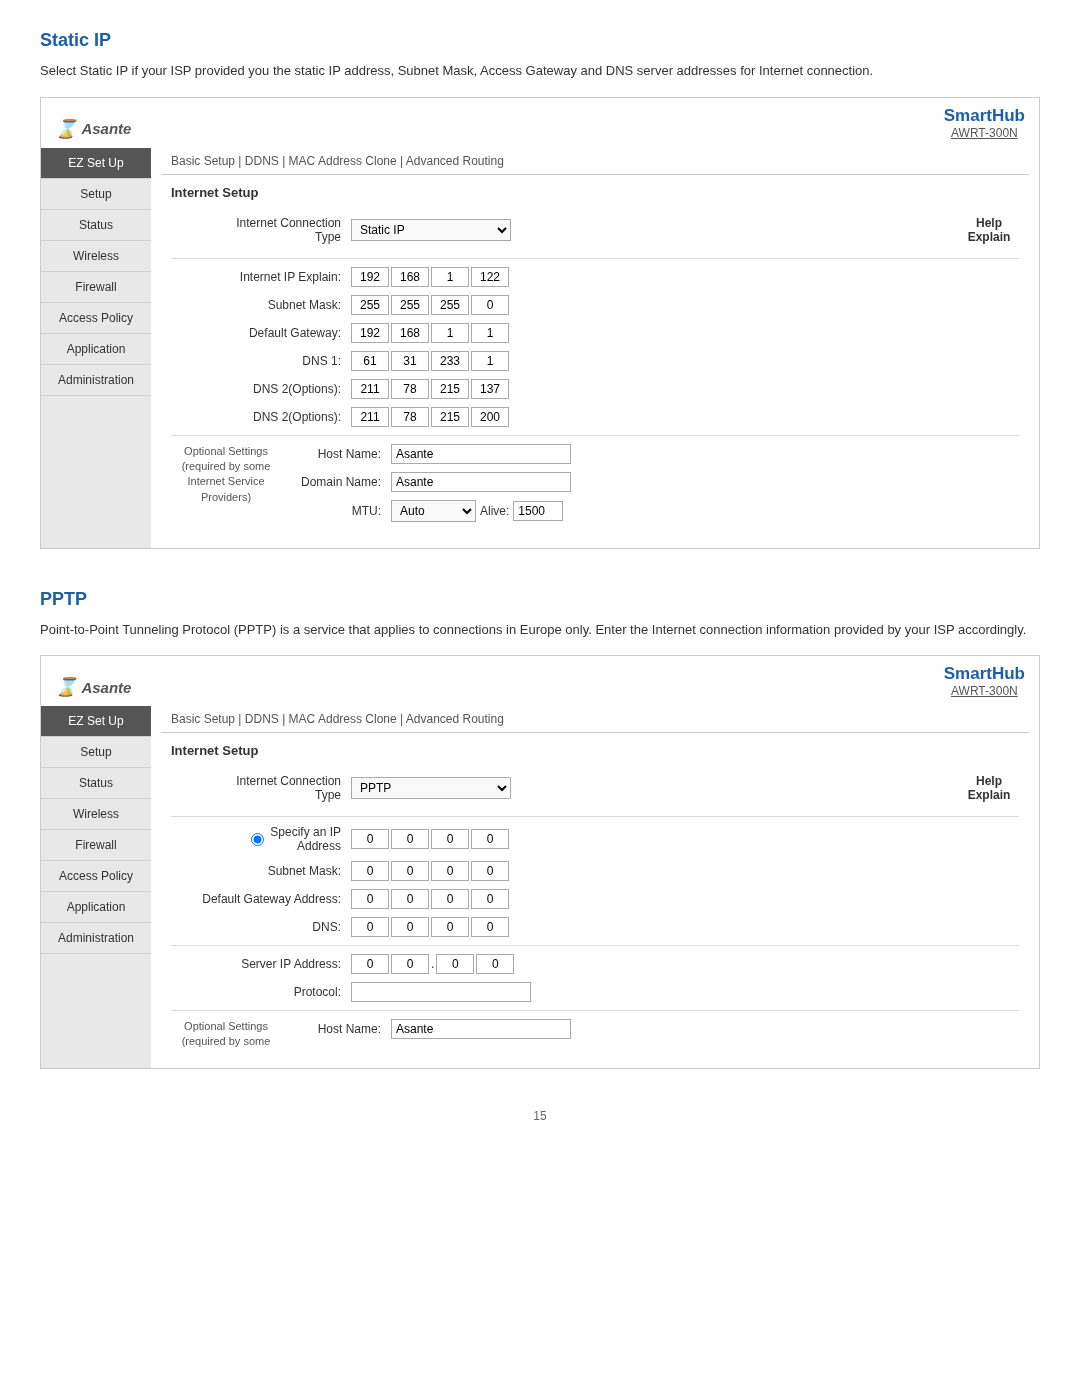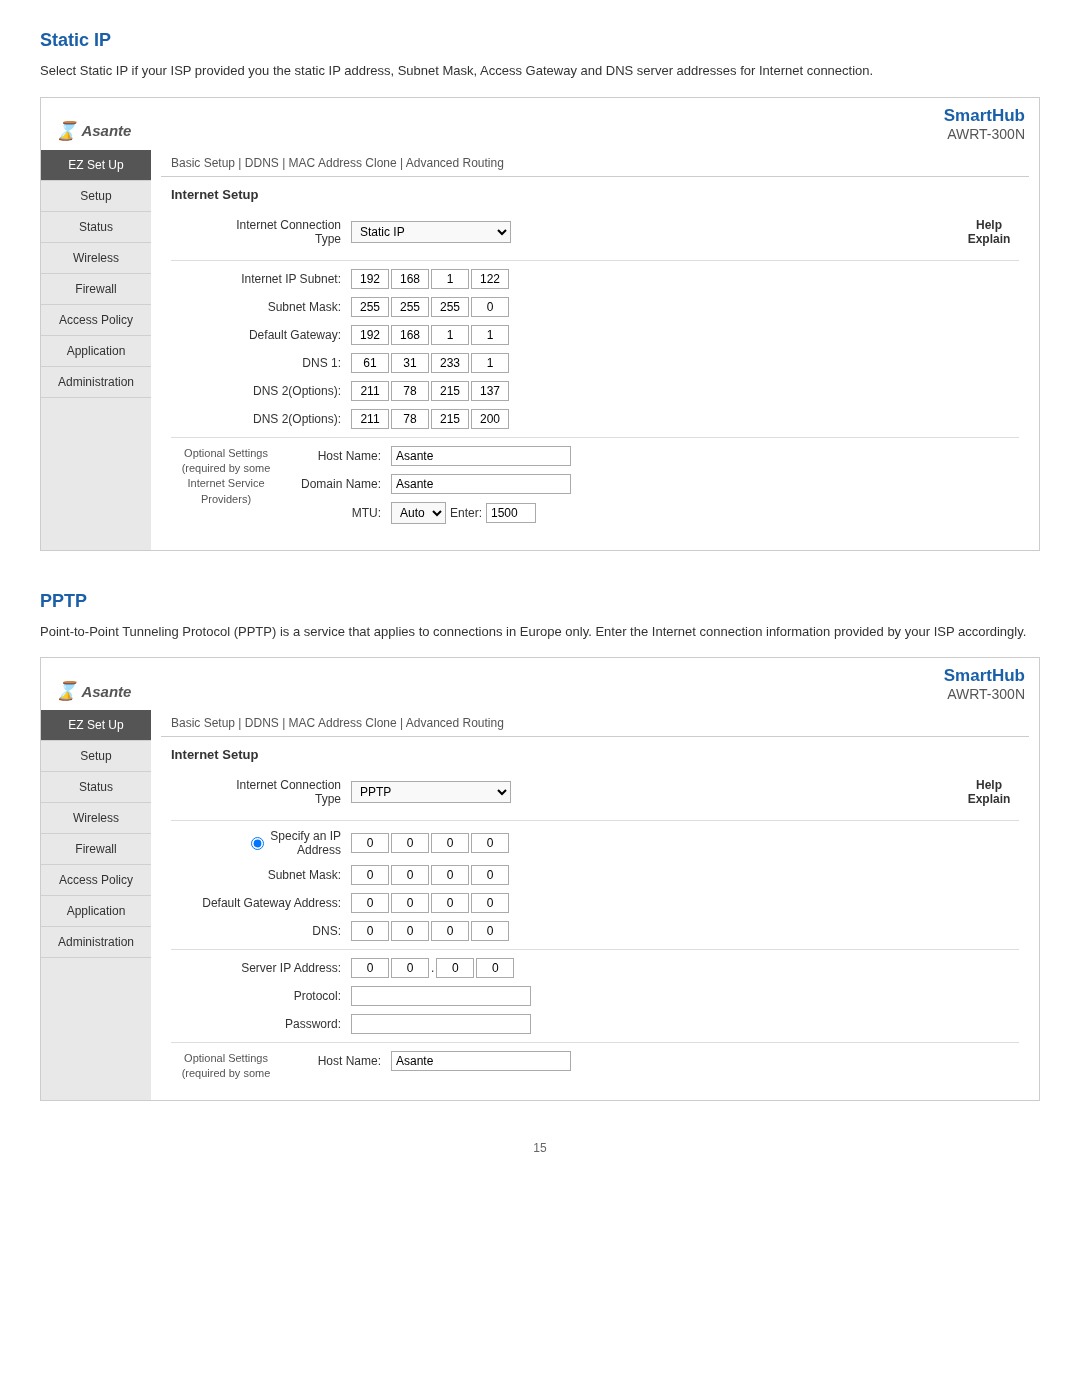--- a/index.html
+++ b/index.html
@@ -57,24 +57,25 @@
 
     .brand-smarthub {
       text-align: right;
     }
     .brand-smarthub .sh-main {
       font-size: 17px;
       font-weight: bold;
       color: #1a5fa8;
     }
     .brand-smarthub .sh-sub {
-      font-size: 14px;
+      font-size: 12px;
       color: #555;
       display: block;
-      text-align: right;
+      text-align: center;
+      text-decoration: underline;
     }
 
     .router-body {
       display: flex;
     }
 
     
     .sidebar {
       width: 110px;
       background: #e8e8e8;
@@ -267,21 +268,21 @@
             </select>
           </div>
           <div style="flex:1"></div>
           <div class="help-explain" style="white-space:pre-line;">Help
 Explain</div>
         </div>
 
         <hr class="separator">
 
         <div class="form-row">
-          <div class="form-label">Internet IP Subnet:</div>
+          <div class="form-label">Internet IP Explain:</div>
           <div class="form-control">
             <input class="ip-field" value="192" style="">
             <input class="ip-field" value="168" style="">
             <input class="ip-field" value="1" style="">
             <input class="ip-field" value="122" style="">
           </div>
         </div>
 
         <div class="form-row">
           <div class="form-label">Subnet Mask:</div>
@@ -344,24 +345,24 @@
               <input class="text-field" value="Asante" style="">
             </div>
 
             <div class="form-row">
               <div class="form-label" style="width:100px;">Domain Name:</div>
               <input class="text-field" value="Asante" style="">
             </div>
 
             <div class="form-row">
               <div class="form-label" style="width:100px;">MTU:</div>
-              <select class="dropdown" style="width:55px;">
+              <select class="dropdown" style="width:85px;">
                 <option>Auto</option>
               </select>
-              <span style="font-size:12px; margin: 0 4px;">Enter:</span>
+              <span style="font-size:12px; margin: 0 4px;">Alive:</span>
               <input class="small-field" value="1500" style="">
             </div>
           </div>
         </div>
       </div>
     </div>
   </div>
 </div>
 
 <h1 class="section-title">PPTP</h1>
@@ -470,24 +471,20 @@
             <input class="ip-field" value="0" style="">
             <input class="ip-field" value="0" style="">
           </div>
         </div>
 
         <div class="form-row">
           <div class="form-label">Protocol:</div>
           <input class="text-field" value="" style="">
         </div>
 
-        <div class="form-row">
-          <div class="form-label">Password:</div>
-          <input class="text-field" type="password" value="" style="">
-        </div>
 
 
 
         <hr class="separator">
 
         <div class="form-row" style="align-items: flex-start;">
           <div class="optional-label" style="font-size:11px; text-align:center; padding-right:10px; line-height:1.4;">Optional Settings<br>(required by some</div>
           <div style="flex:1;">
 
             <div class="form-row">

